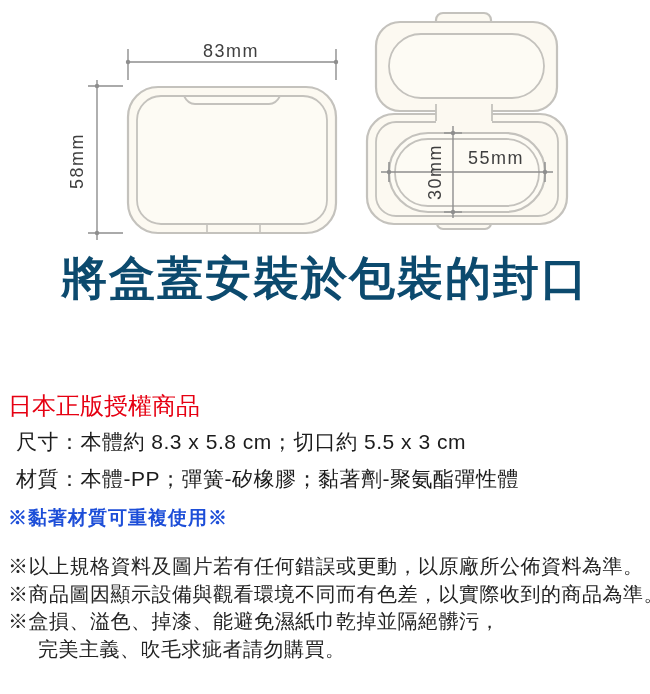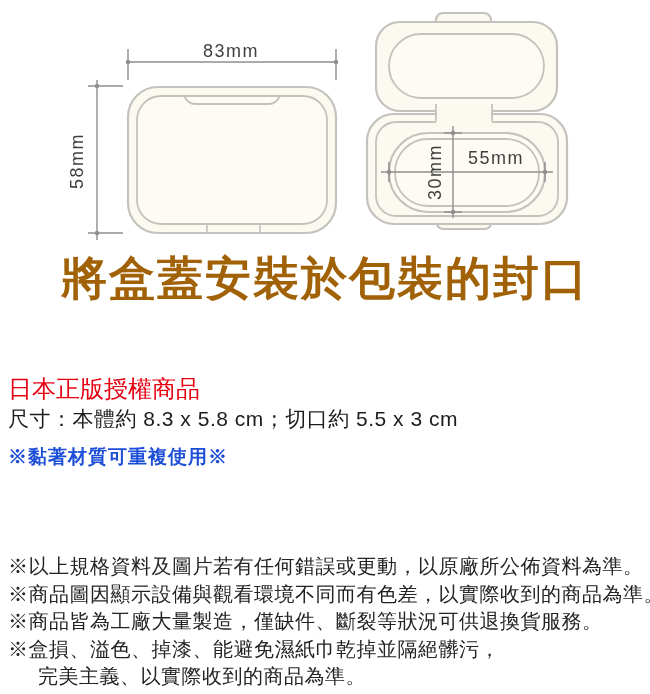--- a/index.html
+++ b/index.html
@@ -10,27 +10,27 @@
   }
   
   .diagrams{position:absolute;top:0;left:0;width:546px;height:248px;}
   .dim-label{
     font-family:"Liberation Sans",sans-serif;
     font-size:18px;letter-spacing:1.5px;fill:#3f3f3f;
   }
   
   .headline{
     position:absolute;top:252px;left:0;width:650px;
-    text-align:center;color:#a16207;font-weight:700;
+    text-align:center;color:#0c4a6e;font-weight:700;
     font-size:46px;line-height:53px;letter-spacing:2px;white-space:nowrap;
   }
   
   .info{position:absolute;top:375px;left:8px;width:636px;color:#1c1c1c;}
-  .license{color:#e60012;font-size:24px;line-height:28px;margin:0 0 2px 0;}
-  .spec-line{font-size:21px;line-height:28.5px;letter-spacing:0.5px;margin:0;}
+  .license{color:#e60012;font-size:24px;line-height:28px;margin:17px 0 2px 0;}
+  .spec-line{font-size:21px;line-height:28.5px;letter-spacing:0.5px;margin:8px;}
   .reusable{
     color:#1d4ed8;font-weight:700;font-size:19px;line-height:34px;
     margin:6px 0 16px 0;letter-spacing:1px;
   }
   
   .disclaimers{position:absolute;top:553px;left:8px;width:640px;color:#232323;}
   .disc-line{font-size:20px;line-height:27.5px;letter-spacing:0.5px;margin:0;white-space:nowrap;}
   .disc-line.indent{padding-left:30px;}
 </style>
 </head>
@@ -111,22 +111,22 @@
   </svg>
 </div>
 
 <div class="headline">
   <div>將盒蓋安裝於包裝的封口</div>
 </div>
 
 <div class="info">
   <p class="license">日本正版授權商品</p>
   <p class="spec-line">尺寸：本體約 8.3 x 5.8 cm；切口約 5.5 x 3 cm</p>
+  <p class="spec-line">材質：本體-PP；彈簧-矽橡膠；黏著劑-聚氨酯彈性體</p>
   <p class="reusable">※黏著材質可重複使用※</p>
 </div>
 
 <div class="disclaimers">
   <p class="disc-line">※以上規格資料及圖片若有任何錯誤或更動，以原廠所公佈資料為準。</p>
   <p class="disc-line">※商品圖因顯示設備與觀看環境不同而有色差，以實際收到的商品為準。</p>
-  <p class="disc-line">※商品皆為工廠大量製造，僅缺件、斷裂等狀況可供退換貨服務。</p>
   <p class="disc-line">※盒損、溢色、掉漆、能避免濕紙巾乾掉並隔絕髒污，</p>
-  <p class="disc-line indent">完美主義、以實際收到的商品為準。</p>
+  <p class="disc-line indent">完美主義、吹毛求疵者請勿購買。</p>
 </div>
 
 </body></html>

